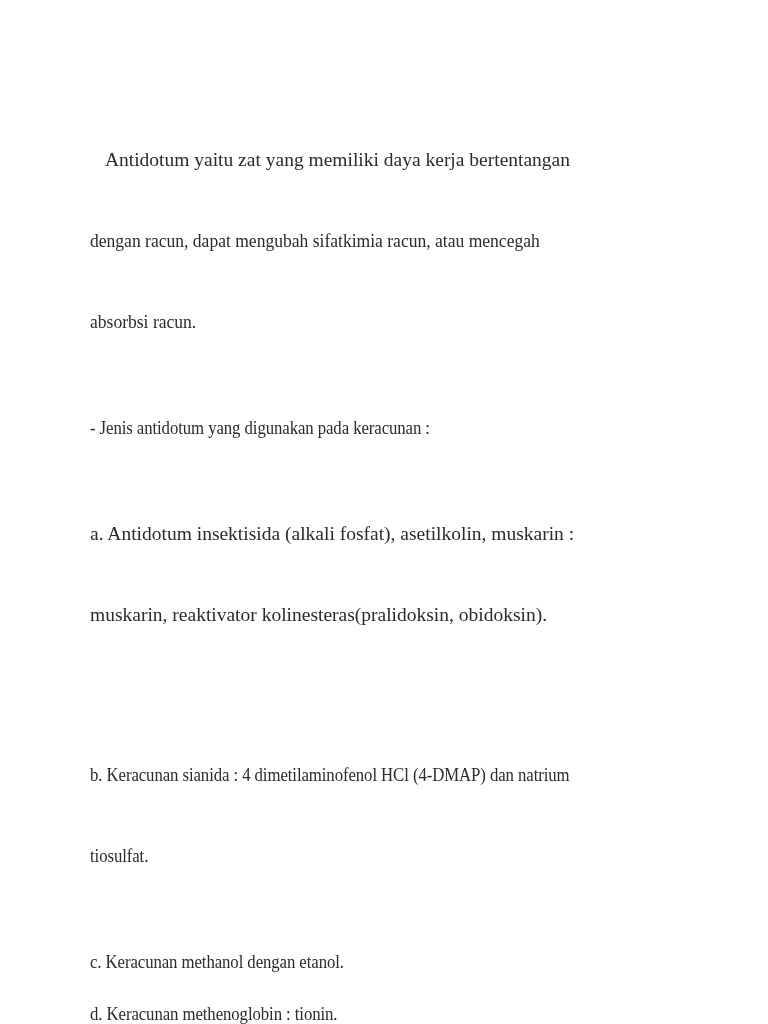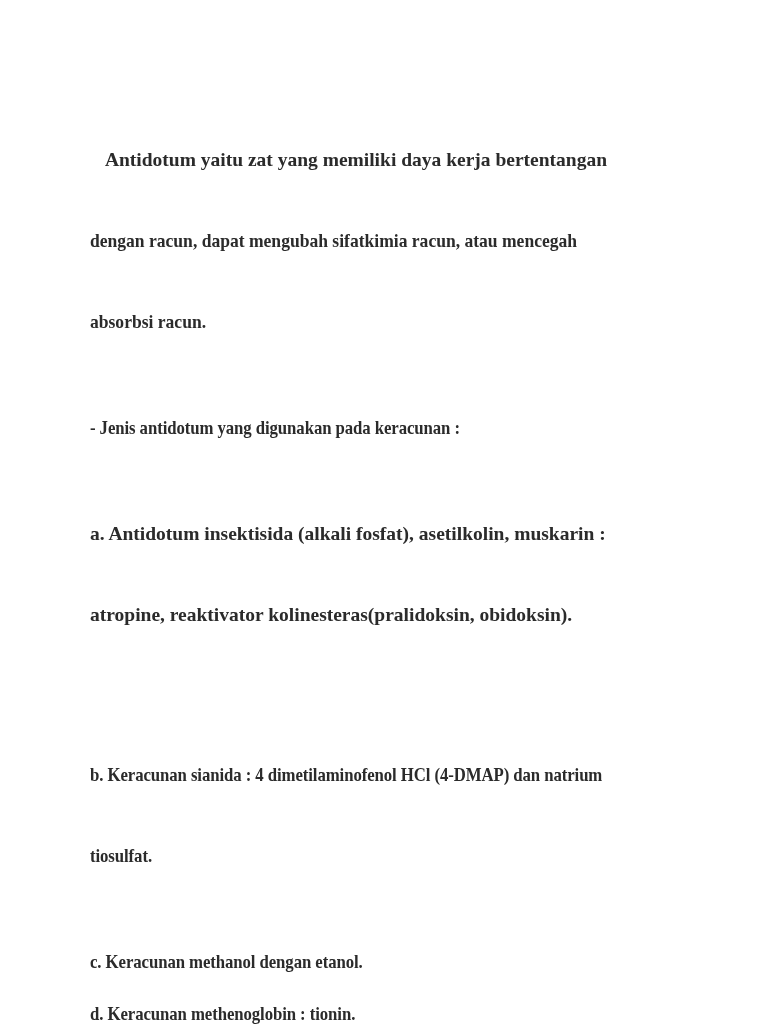--- a/index.html
+++ b/index.html
@@ -15,21 +15,20 @@
     font-family: "Liberation Serif", "DejaVu Serif", serif;
     color: #2b2b2b;
     -webkit-font-smoothing: antialiased;
   }
   .page {
     position: relative;
     width: 768px;
     height: 1024px;
     background: #ffffff;
     box-sizing: border-box;
-    font-weight: bold;
   }
   .doc-body {
     position: absolute;
     left: 90px;
     top: 92px;
     width: 586px;
   }
   .para {
     margin: 0 0 0 0;
     padding: 0;
@@ -71,21 +70,21 @@
     <p class="para">
       <span class="line indent-first"> Antidotum yaitu zat yang memiliki daya kerja bertentangan</span>
       <span class="line squeeze">dengan racun, dapat mengubah sifatkimia racun, atau mencegah</span>
       <span class="line squeeze">absorbsi racun.</span>
     </p>
 
     <p class="para condensed">- Jenis antidotum yang digunakan pada keracunan :</p>
 
     <p class="para">
       <span class="line">a. Antidotum insektisida (alkali fosfat), asetilkolin, muskarin :</span>
-      <span class="line">atropine, reaktivator kolinesteras(pralidoksin, obidoksin).</span>
+      <span class="line">muskarin, reaktivator kolinesteras(pralidoksin, obidoksin).</span>
     </p>
 
     <p class="para condensed">
       <span class="line">b. Keracunan sianida : 4 dimetilaminofenol HCl (4-DMAP) dan natrium</span>
       <span class="line">tiosulfat.</span>
     </p>
 
     <p class="para condensed">c. Keracunan methanol dengan etanol.</p>
 
     <p class="para condensed">d. Keracunan methenoglobin : tionin.</p>

